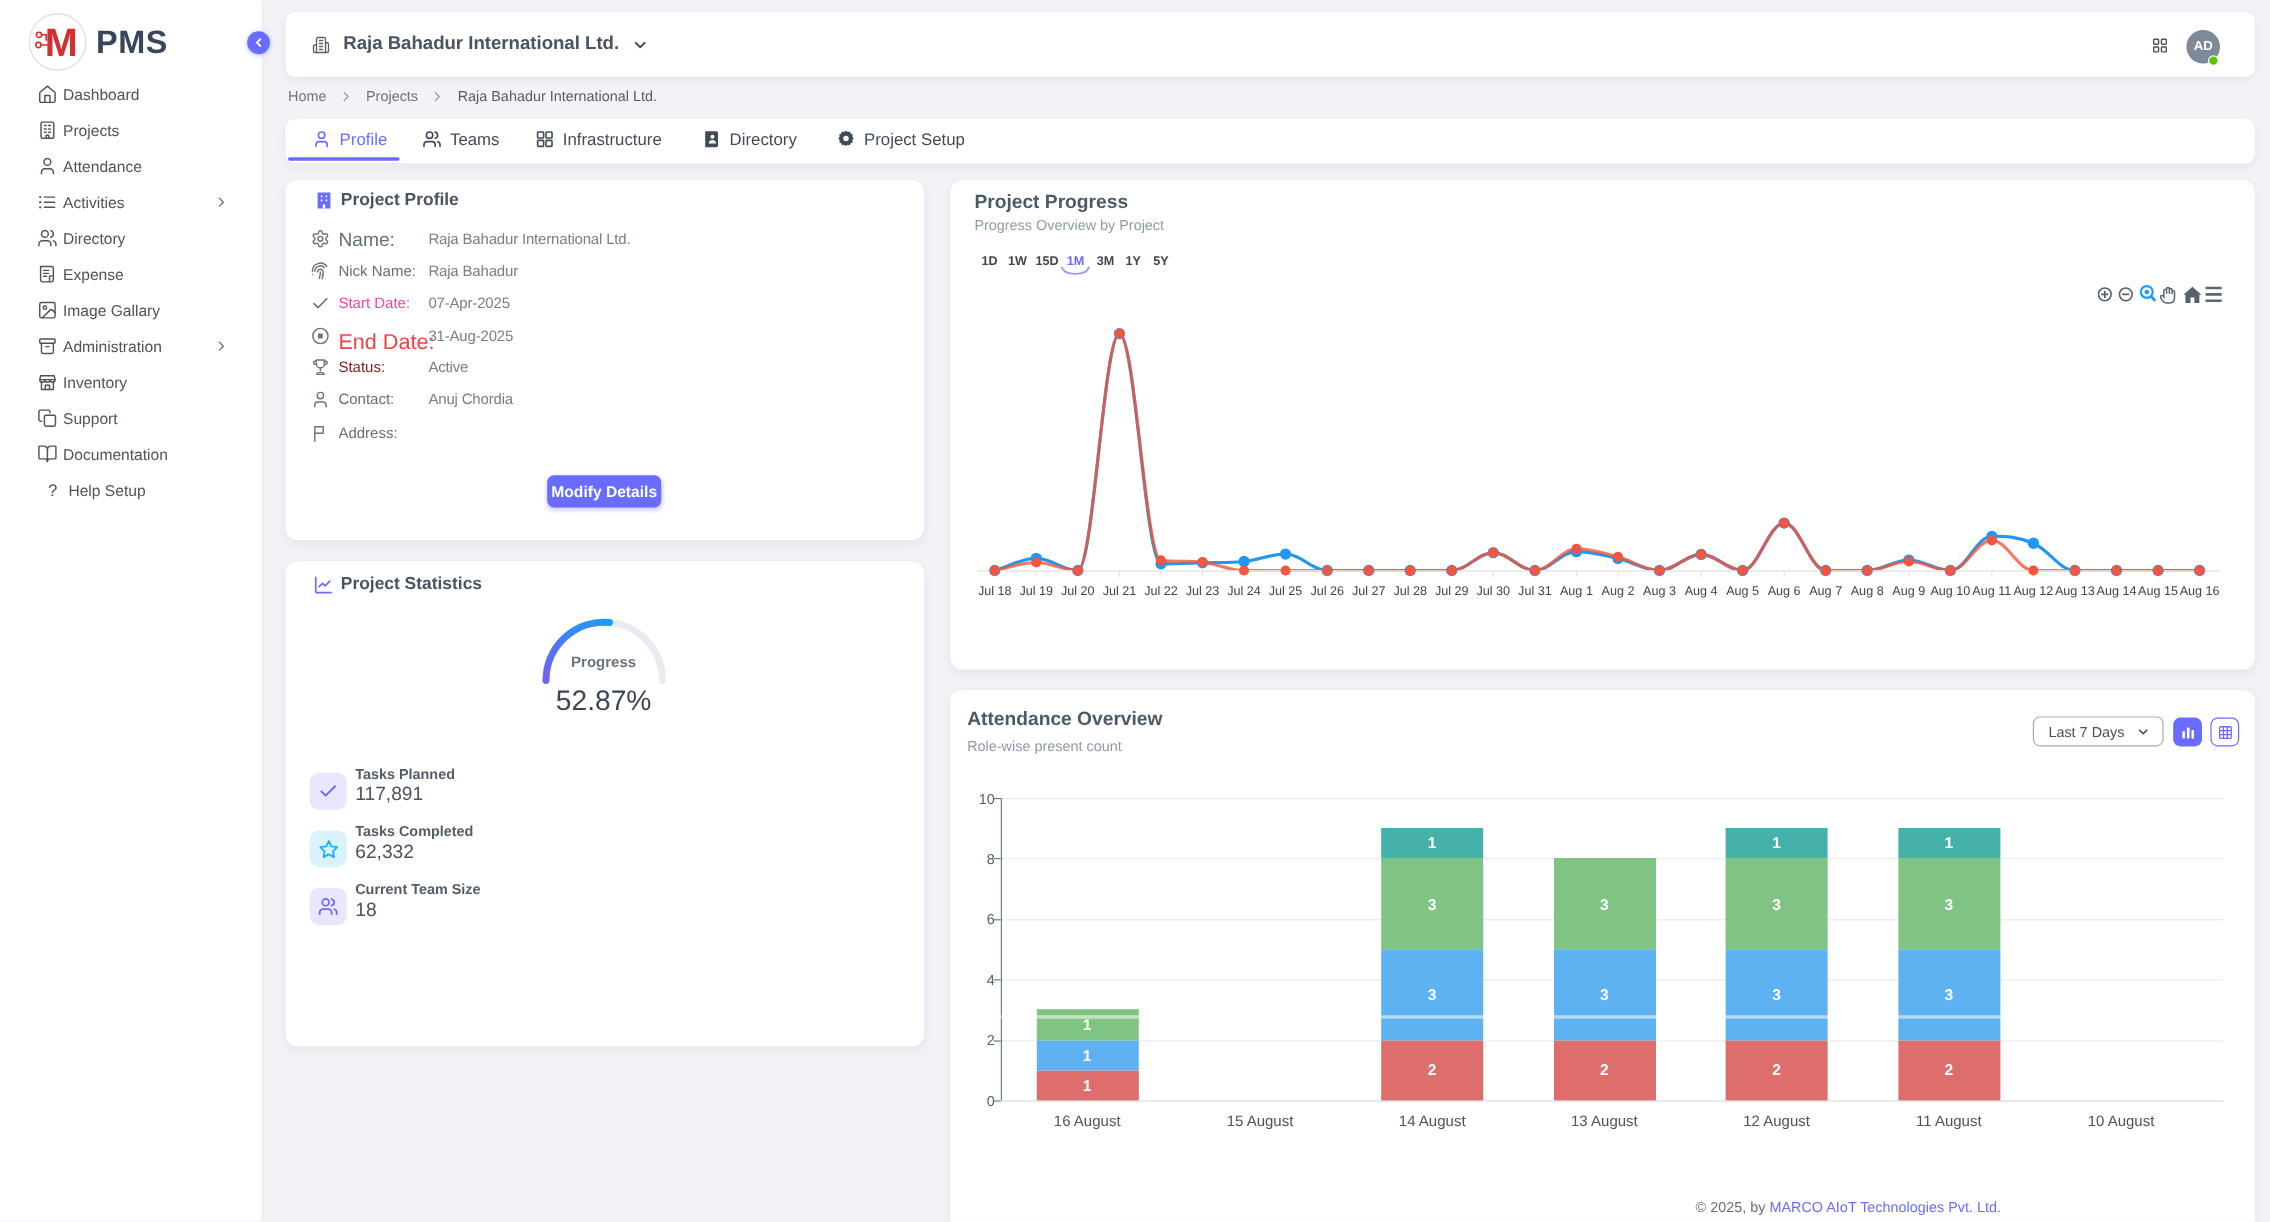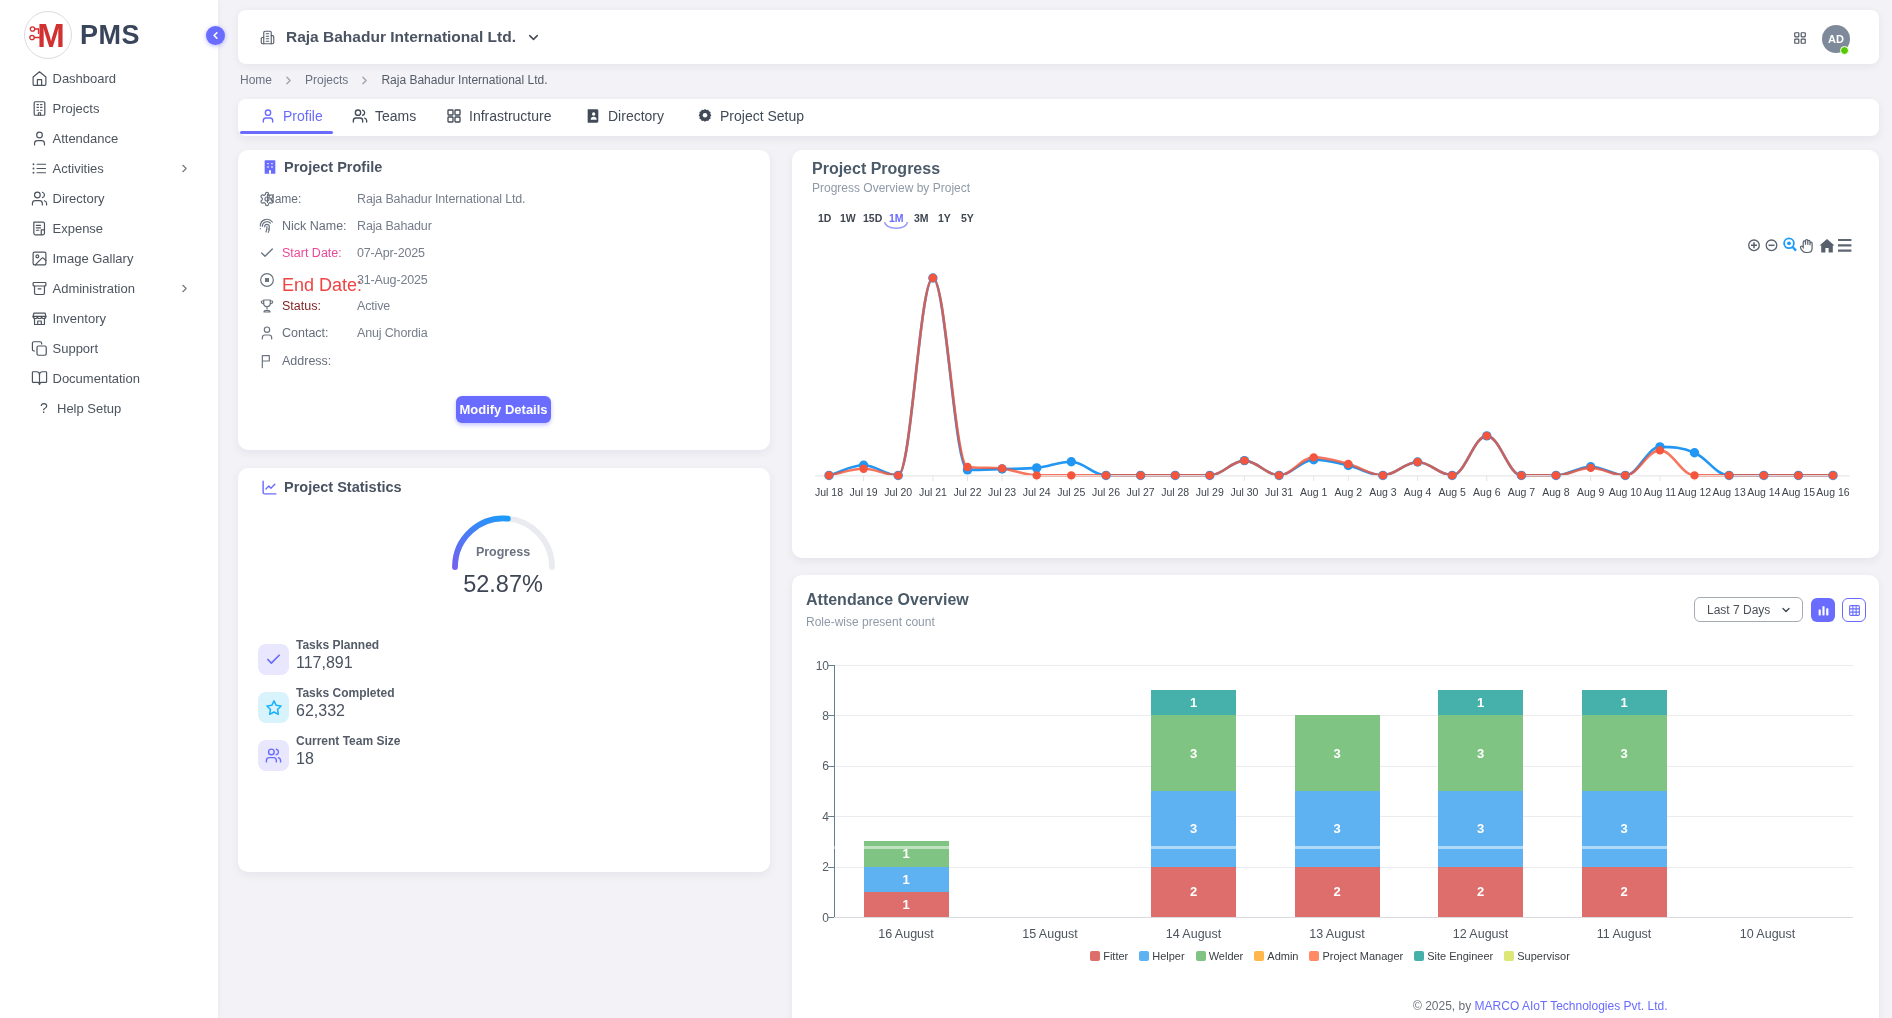--- a/index.html
+++ b/index.html
@@ -220,21 +220,21 @@
  <svg class="abs" style="left:24px;top:9px" width="16" height="16" viewBox="0 0 24 24" fill="#696cff">
       <path d="M5 2h14a1 1 0 0 1 1 1v19H4V3a1 1 0 0 1 1-1z"></path>
       <path d="M8 6h2v2H8zM14 6h2v2h-2zM8 11h2v2H8zM14 11h2v2h-2zM10.5 17h3v5h-3z" fill="#fff"></path>
     </svg>
  <div class="abs" style="left:46px;top:9px;font-size:14.5px;font-weight:bold;color:#4a5362">Project Profile</div>
 
  <svg class="picon" style="top:41px" width="16" height="16" viewBox="0 0 24 24" fill="none" stroke="#6b7480" stroke-width="1.8" stroke-linecap="round" stroke-linejoin="round">
       <path d="M12.22 2h-.44a2 2 0 0 0-2 2v.18a2 2 0 0 1-1 1.73l-.43.25a2 2 0 0 1-2 0l-.15-.08a2 2 0 0 0-2.73.73l-.22.38a2 2 0 0 0 .73 2.73l.15.1a2 2 0 0 1 1 1.72v.51a2 2 0 0 1-1 1.74l-.15.09a2 2 0 0 0-.73 2.73l.22.38a2 2 0 0 0 2.73.73l.15-.08a2 2 0 0 1 2 0l.43.25a2 2 0 0 1 1 1.73V20a2 2 0 0 0 2 2h.44a2 2 0 0 0 2-2v-.18a2 2 0 0 1 1-1.73l.43-.25a2 2 0 0 1 2 0l.15.08a2 2 0 0 0 2.73-.73l.22-.39a2 2 0 0 0-.73-2.73l-.15-.08a2 2 0 0 1-1-1.74v-.5a2 2 0 0 1 1-1.74l.15-.09a2 2 0 0 0 .73-2.73l-.22-.38a2 2 0 0 0-2.73-.73l-.15.08a2 2 0 0 1-2 0l-.43-.25a2 2 0 0 1-1-1.73V4a2 2 0 0 0-2-2z"></path>
       <circle cx="12" cy="12" r="3"></circle>
     </svg>
- <div class="abs" style="left:28px;top:41.5px;font-size:12px;color:#666e7c">Name:</div>
+ <div class="abs" style="left:44px;top:41.5px;font-size:16px;color:#666e7c">Name:</div>
  <div class="pval" style="left:119px;top:41.5px">Raja Bahadur International Ltd.</div>
 
  <svg class="picon" style="top:68px" width="16" height="16" viewBox="0 0 24 24" fill="none" stroke="#6b7480" stroke-width="1.8" stroke-linecap="round" stroke-linejoin="round">
       <path d="M2 12a10 10 0 0 1 18-6"></path>
       <path d="M5 12.5a7 7 0 0 1 12-5"></path>
       <path d="M8.5 13a3.5 3.5 0 0 1 7 0c0 1.5-.5 3-1 4"></path>
       <path d="M12 13c0 3-.5 5.5-1.5 8"></path>
       <path d="M15.5 16.5c-.3 1.7-.8 3.4-1.5 5"></path>
       <path d="M2 16h.01"></path>
     </svg>
@@ -545,24 +545,15 @@
  <div class="bar" style="left:789.5px;top:140.4px;width:85px;height:75.6px;background:#80c483">3</div>
  <div class="bar" style="left:789.5px;top:115.2px;width:85px;height:25.2px;background:#45b1aa">1</div>
  <div class="abs" style="left:42px;top:271px;width:1019px;height:3px;background:rgba(255,255,255,0.5)"></div>
  <div class="xlab" style="left:64.0px;top:352px">16 August</div>
  <div class="xlab" style="left:208.0px;top:352px">15 August</div>
  <div class="xlab" style="left:351.5px;top:352px">14 August</div>
  <div class="xlab" style="left:495.0px;top:352px">13 August</div>
  <div class="xlab" style="left:638.5px;top:352px">12 August</div>
  <div class="xlab" style="left:782.0px;top:352px">11 August</div>
  <div class="xlab" style="left:925.5px;top:352px">10 August</div>
- <div class="abs" style="left:0;top:375px;width:1087px;display:flex;justify-content:center">
-      <span class="leg"><i style="background:#dd6e6c"></i>Fitter</span>
-      <span class="leg"><i style="background:#5fb2f2"></i>Helper</span>
-      <span class="leg"><i style="background:#80c483"></i>Welder</span>
-      <span class="leg"><i style="background:#ffb74d"></i>Admin</span>
-      <span class="leg"><i style="background:#ff8a65"></i>Project Manager</span>
-      <span class="leg"><i style="background:#45b1aa"></i>Site Engineer</span>
-      <span class="leg"><i style="background:#dce775"></i>Supervisor</span>
-    </div>
 </div>
 
 <div class="abs" style="left:1413px;top:999px;font-size:12px;color:#6a7077">© 2025, by <span style="color:#696cff;font-weight:500">MARCO AIoT Technologies Pvt. Ltd.</span></div>
 
 </body></html>

